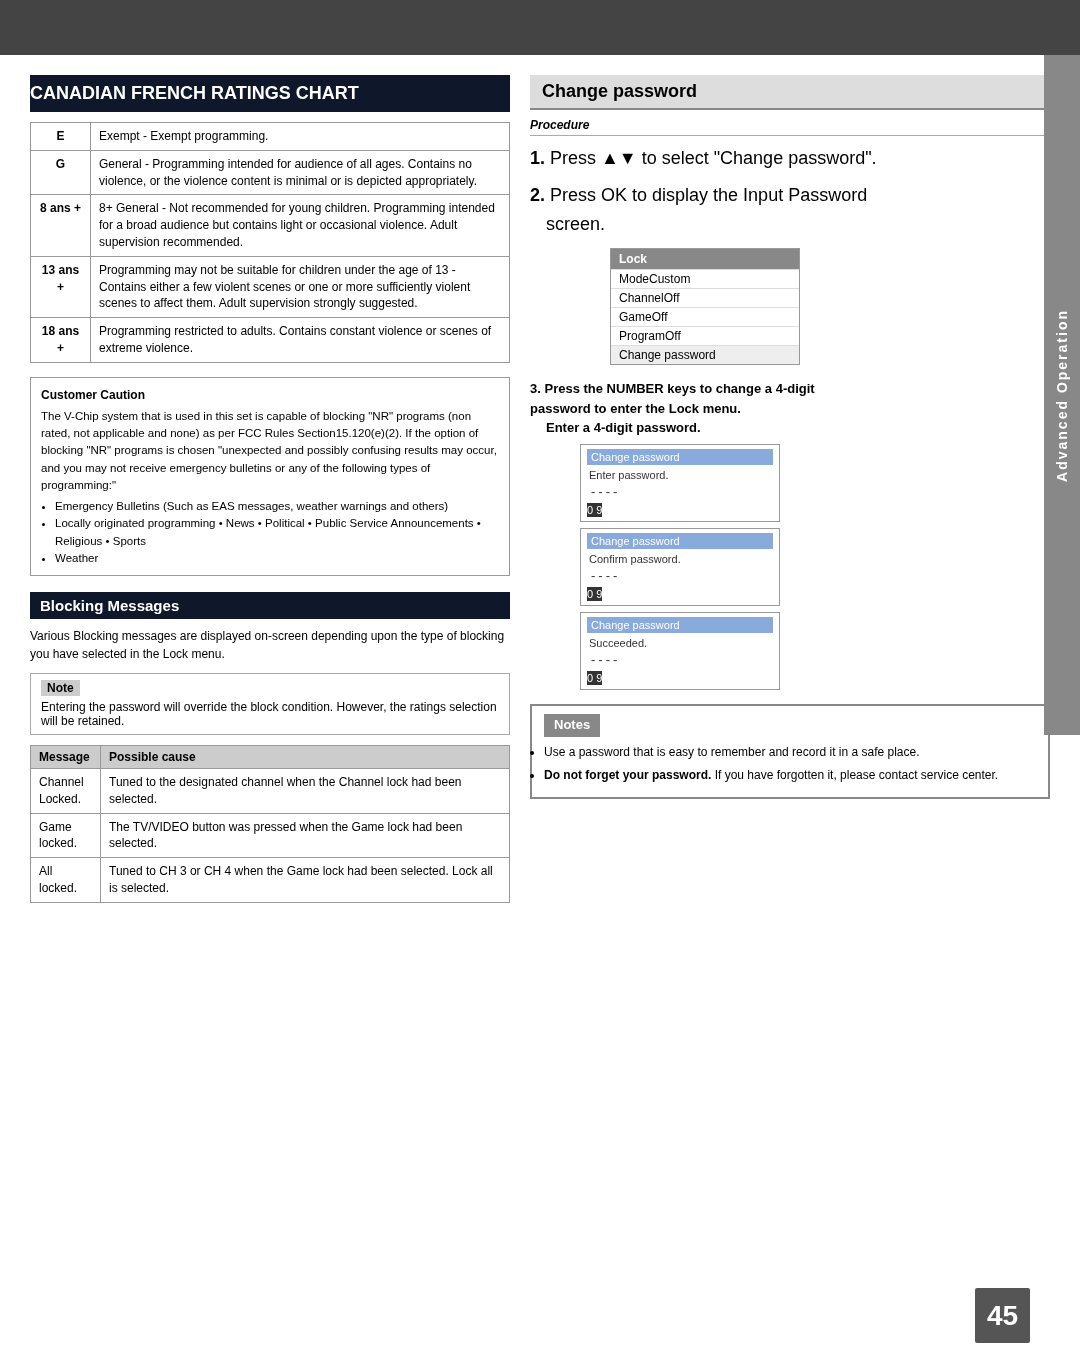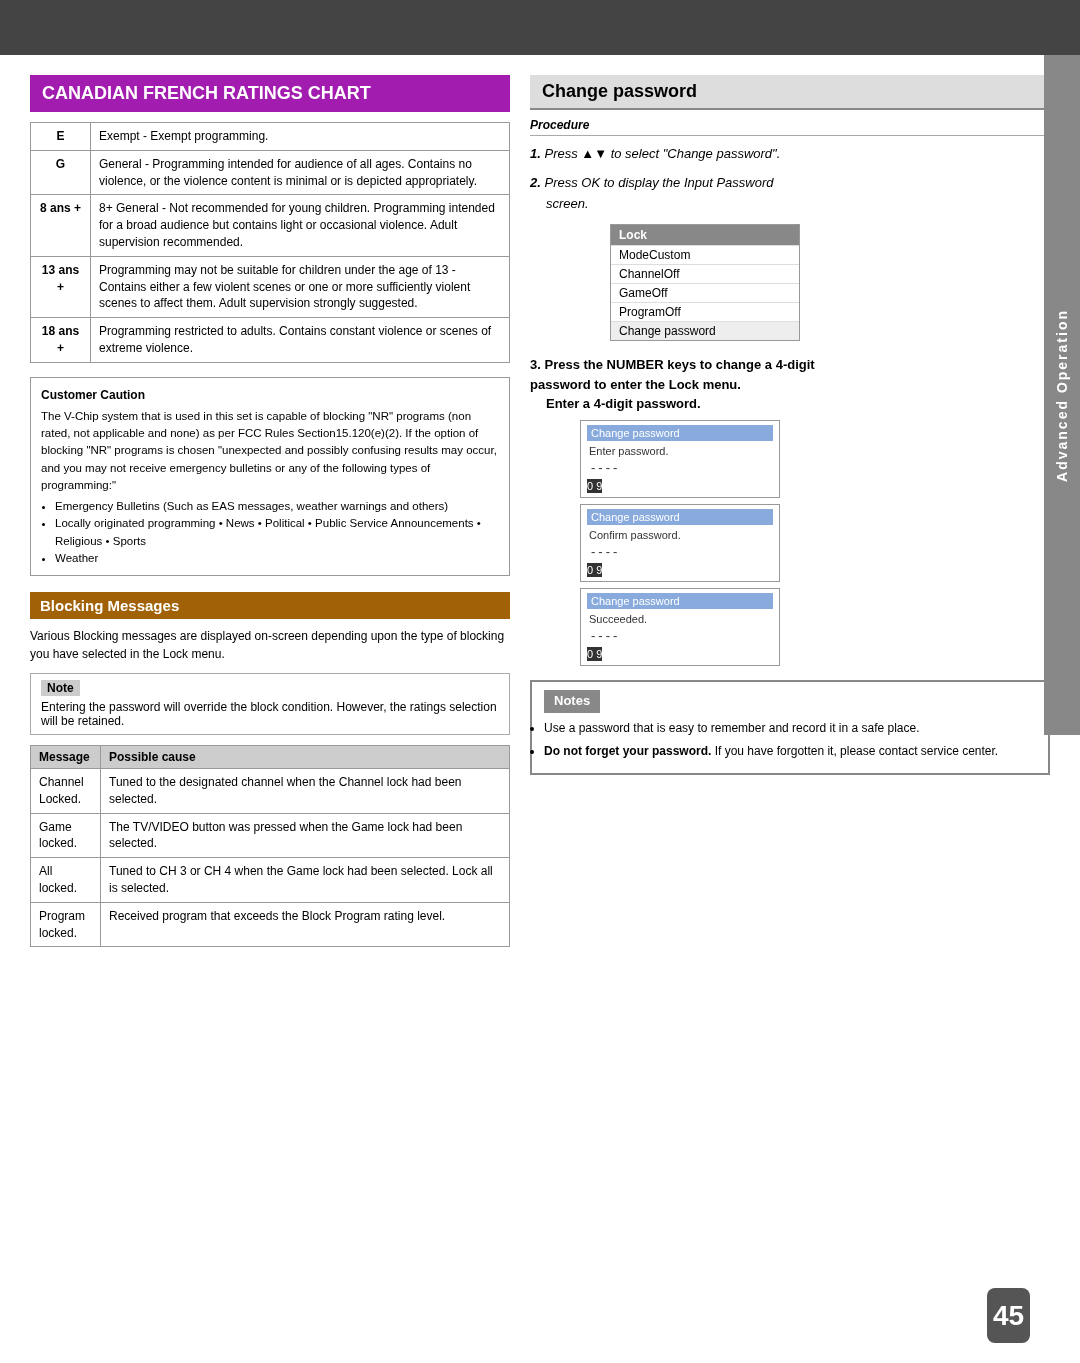--- a/index.html
+++ b/index.html
@@ -29,25 +29,25 @@
       width: 480px;
       flex-shrink: 0;
     }
 
     .right-col {
       flex: 1;
     }
 
     
     .section-header {
-      background: #a21caf;
+      background: #0f172a;
       color: #fff;
       font-size: 18px;
       font-weight: bold;
-      padding: 8px 12px;
+      padding: 8px 0;
       margin-bottom: 10px;
     }
 
     
     .ratings-table {
       width: 100%;
       border-collapse: collapse;
       border: 1px solid #999;
       margin-bottom: 14px;
     }
@@ -76,21 +76,21 @@
       font-weight: bold;
       font-size: 12px;
       margin-bottom: 4px;
     }
     .caution-box ul {
       margin-left: 14px;
     }
 
     
     .blocking-header {
-      background: #a16207;
+      background: #0f172a;
       color: #fff;
       font-size: 15px;
       font-weight: bold;
       padding: 5px 10px;
       margin-bottom: 8px;
     }
 
     .blocking-desc {
       font-size: 12px;
       line-height: 1.5;
@@ -151,24 +151,23 @@
     .procedure-label {
       font-style: italic;
       font-weight: bold;
       font-size: 12px;
       border-bottom: 1px solid #aaa;
       margin-bottom: 8px;
       padding-bottom: 3px;
     }
 
     .steps {
-      font-size: 13px;
+      font-size: 18px;
       line-height: 1.6;
       margin-bottom: 10px;
-      font-style: italic;
     }
 
     .step {
       margin-bottom: 8px;
     }
 
     .step strong {
       font-weight: bold;
     }
 
@@ -273,26 +272,26 @@
 
     
     .page-number {
       position: absolute;
       bottom: 20px;
       right: 50px;
       font-size: 28px;
       font-weight: bold;
       background: #555;
       color: #fff;
-      width: 43px;
+      width: 55px;
       height: 55px;
       display: flex;
       align-items: center;
       justify-content: center;
-      border-radius: 8px;
+      border-radius: 2px;
     }
 
     .step3-text {
       font-size: 13px;
       font-weight: bold;
       line-height: 1.5;
       margin-bottom: 6px;
     }
   </style>
 </head>
@@ -366,24 +365,20 @@
       <td class="msg-code">Channel Locked.</td>
       <td>Tuned to the designated channel when the Channel lock had been selected.</td>
     </tr>
           <tr>
       <td class="msg-code">Game locked.</td>
       <td>The TV/VIDEO button was pressed when the Game lock had been selected.</td>
     </tr>
           <tr>
       <td class="msg-code">All locked.</td>
       <td>Tuned to CH 3 or CH 4 when the Game lock had been selected. Lock all is selected.</td>
-    </tr>
-          <tr>
-      <td class="msg-code">Program locked.</td>
-      <td>Received program that exceeds the Block Program rating level.</td>
     </tr>
         </tbody>
     </table>
 
   </div>
 
   <div class="right-col">
 
     <div class="change-pw-header">
       <span>Change password</span>

